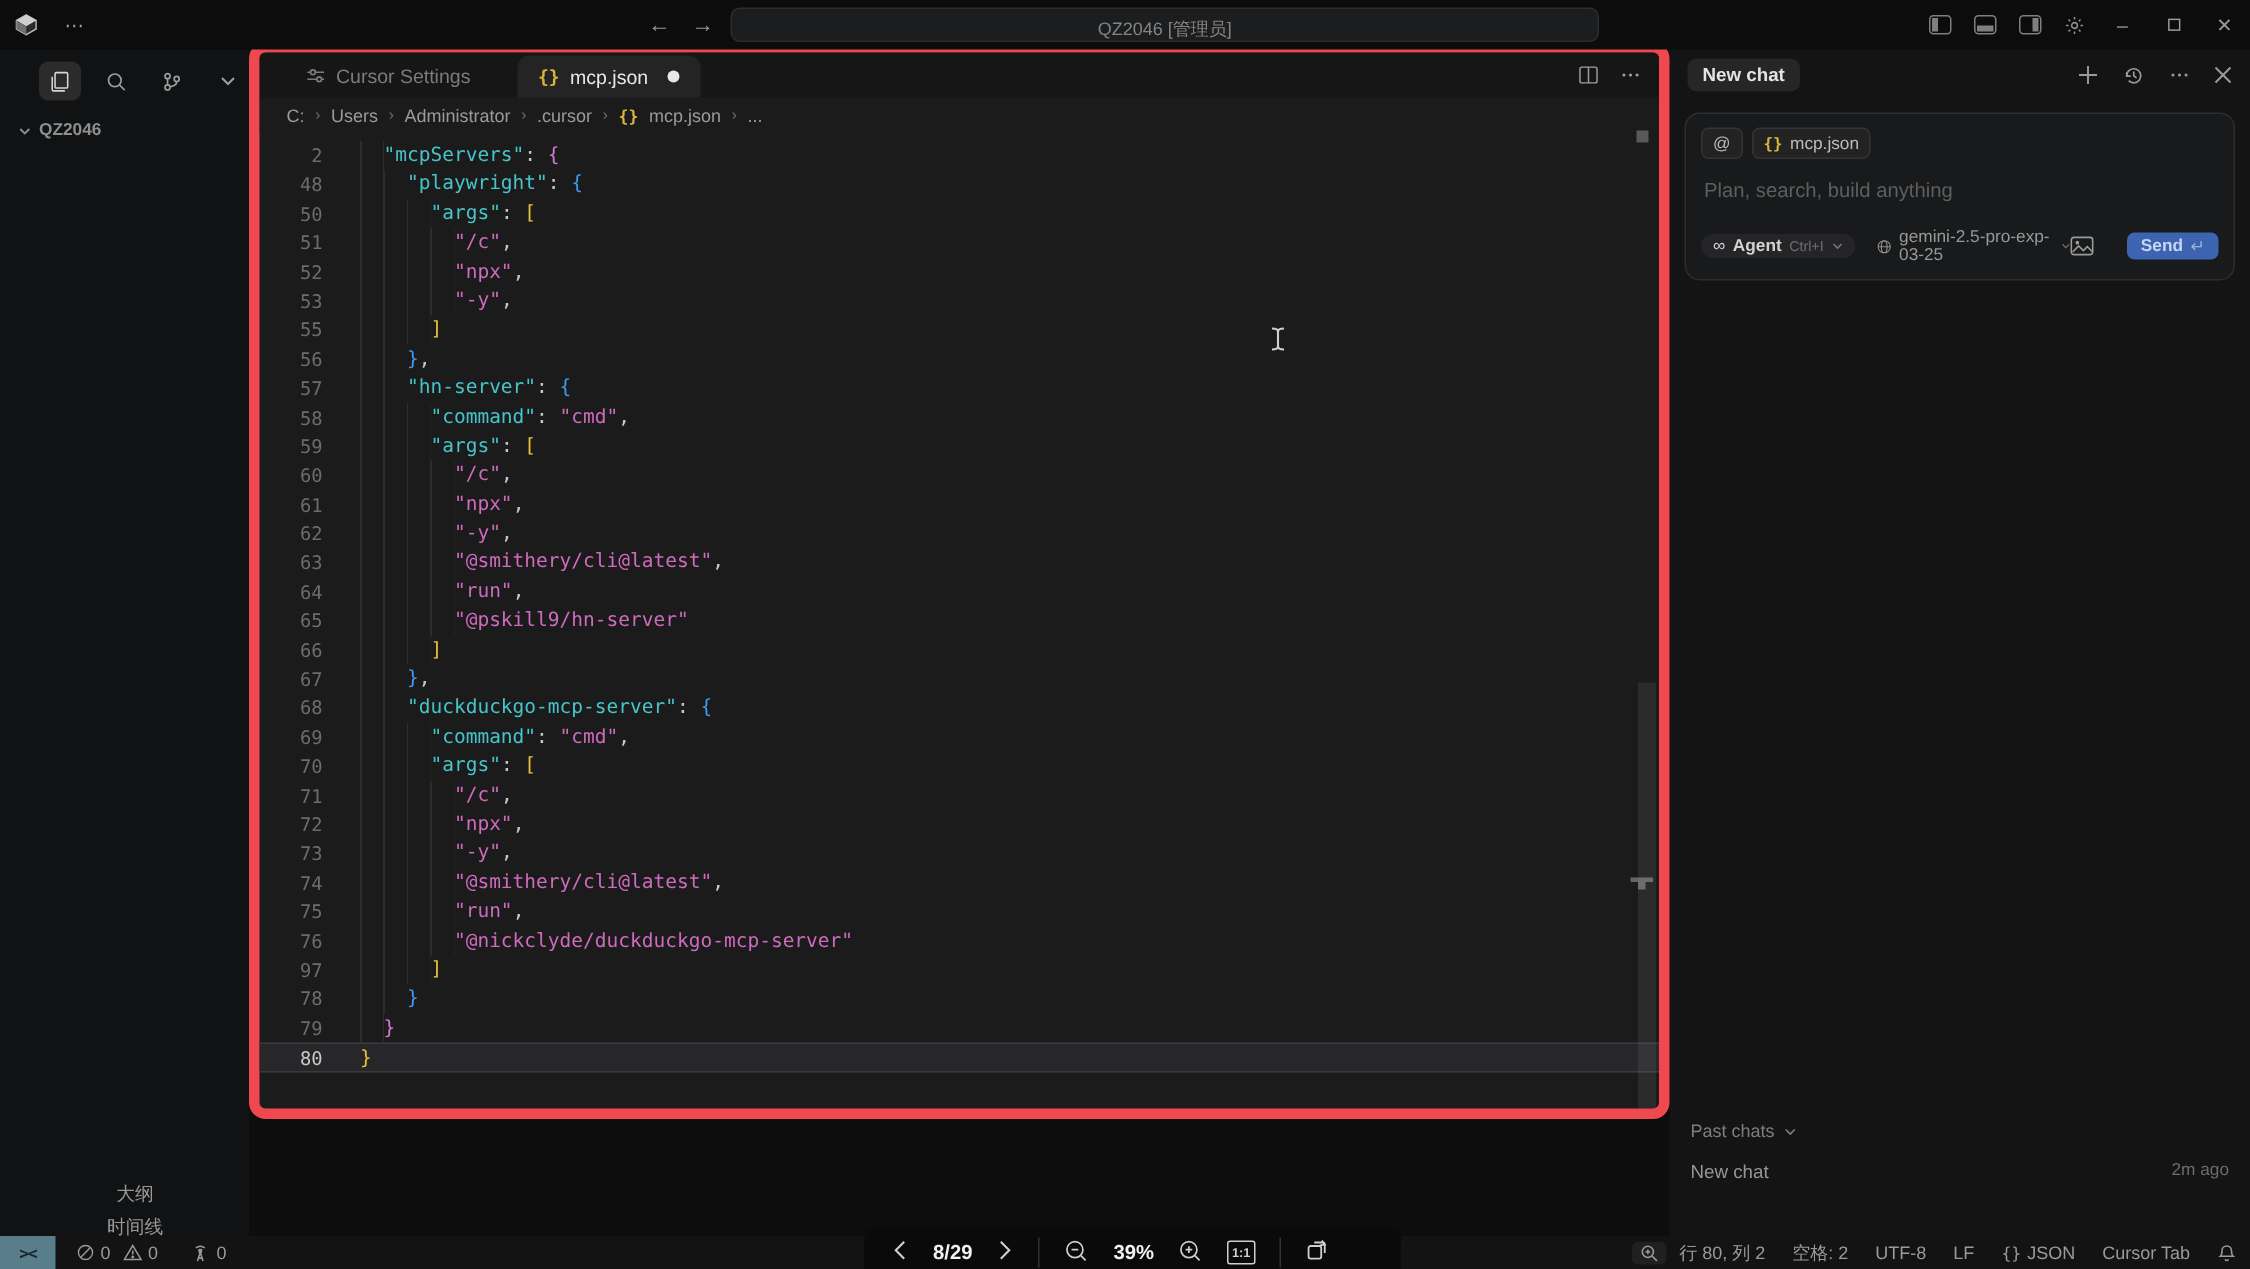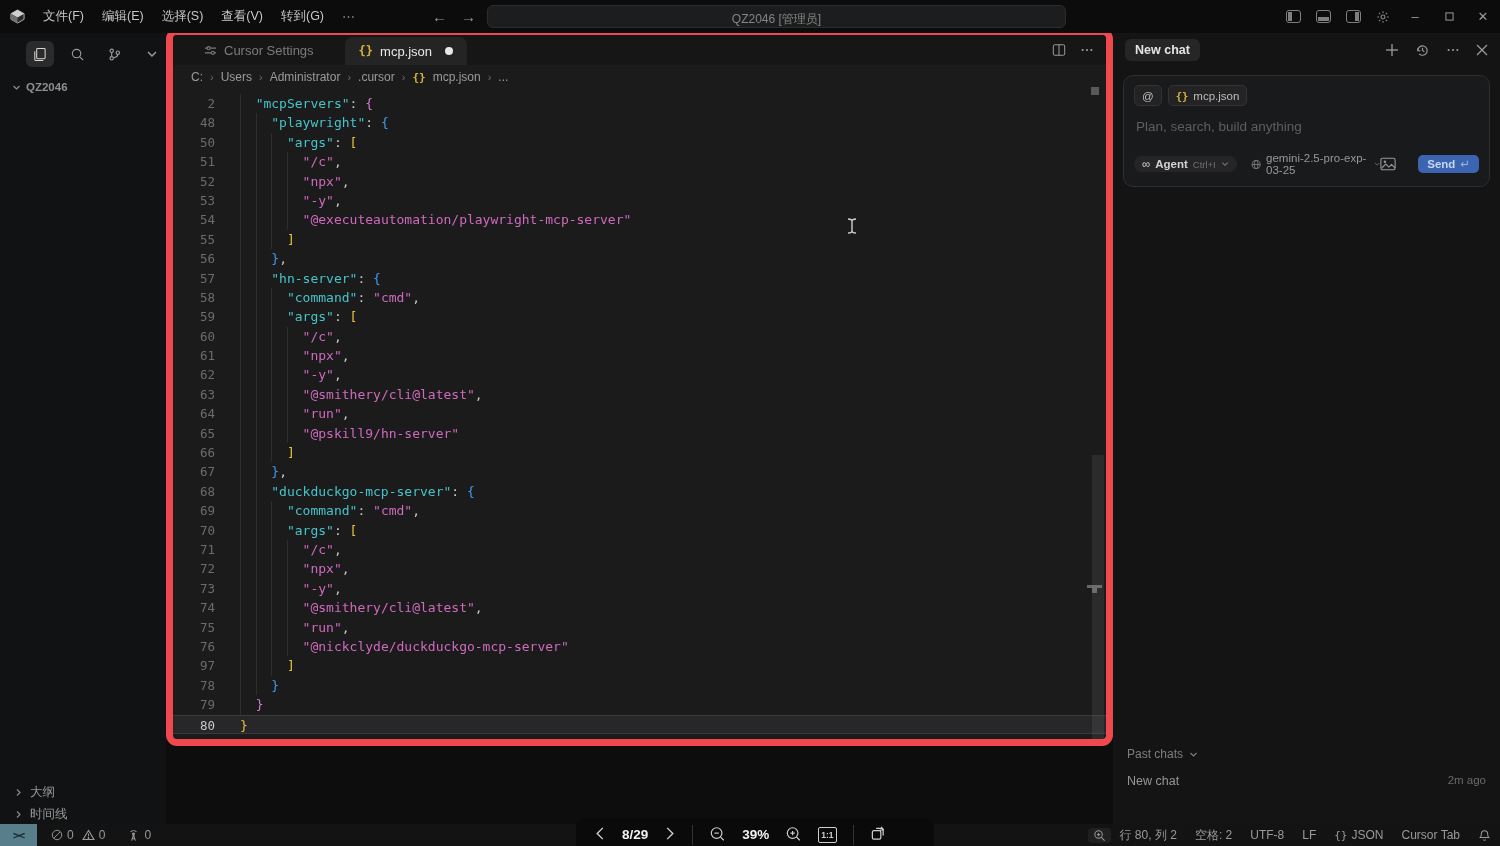--- a/index.html
+++ b/index.html
@@ -33,21 +33,21 @@
 
   
   .sidebar { position:absolute; left:0; top:33px; width:166px; bottom:22px; background:#111213; }
   .activity-row { display:flex; align-items:center; gap:10px; padding:8px 0 0 26px; }
   .act { width:28px; height:26px; display:flex; align-items:center; justify-content:center;
     color:#9d9d9d; border-radius:6px; }
   .act.active { background:#2b2b2c; color:#d6d6d6; }
   .proj-row { display:flex; align-items:center; gap:5px; padding:14px 0 0 12px;
     color:#8f8f8f; font-size:11.5px; font-weight:bold; }
   .side-bottom-row { position:absolute; left:0; right:0; height:22px; display:flex; align-items:center;
-    gap:7px; padding-left:14px; color:#989898; font-size:12.5px; }
+    gap:7px; padding-left:14px; color:#989898; font-size:12.5px;flex-direction:column; }
   .chev { color:#8a8a8a; font-size:10px; }
 
   
   .red-frame { position:absolute; left:166px; top:28px; width:947px; height:718px;
     border:7px solid #f0484f; border-radius:11px; background:#1b1b1c; overflow:hidden; z-index:4; }
   .tabbar { height:30px; background:#161617; display:flex; align-items:stretch; position:relative; }
   .tab { display:flex; align-items:center; gap:7px; padding:0 14px; font-size:13px; cursor:default;margin-left:17px; }
   .tab.inactive { color:#7c7c7c; }
   .tab.active { background:#242425; color:#e9e9e9; border-radius:8px 8px 0 0; margin-top:2px; }
   .mod-dot { width:8px; height:8px; border-radius:50%; background:#e8e8e8; margin-left:6px; }
@@ -131,27 +131,20 @@
 <body>
 
 <div class="titlebar">
   <div class="logo">
     <svg width="15" height="15" viewBox="0 0 16 16">
         <path d="M8 1 L15 5 L15 11 L8 15 L1 11 L1 5 Z" fill="#2a2a2a" stroke="#b9b9b9" stroke-width="1"></path>
         <path d="M8 1 L15 5 L8 9 L1 5 Z" fill="#cfcfcf"></path>
         <path d="M8 9 L8 15 L1 11 L1 5 Z" fill="#6f6f6f"></path>
       </svg>
   </div>
-  <div class="menubar" id="menubar">
-      <div class="menu-item">文件(F)</div>
-      <div class="menu-item">编辑(E)</div>
-      <div class="menu-item">选择(S)</div>
-      <div class="menu-item">查看(V)</div>
-      <div class="menu-item">转到(G)</div>
-    </div>
   <div class="menu-more">⋯</div>
   <div class="nav-arrows">
     <span>←</span>
     <span>→</span>
   </div>
   <div class="cmd-center">
     <svg width="11" height="11" viewBox="0 0 12 12">
         <circle cx="5" cy="5" r="3.6" fill="none" stroke="#848484" stroke-width="1.2"></circle>
         <line x1="8" y1="8" x2="11" y2="11" stroke="#848484" stroke-width="1.2"></line>
       </svg>
@@ -282,21 +275,20 @@
     </div>
 
   <div class="codearea">
     <div id="code-lines">
         <div class="cl"><span class="ln">2</span><span class="ct"><span class="ws" style="width: 2ch;"></span><span class="k">"mcpServers"</span><span class="p">: </span><span class="b2">{</span></span></div>
         <div class="cl"><span class="ln">48</span><span class="ct"><span class="ws" style="width: 4ch;"></span><span class="k">"playwright"</span><span class="p">: </span><span class="b3">{</span></span></div>
         <div class="cl"><span class="ln">50</span><span class="ct"><span class="ws" style="width: 6ch;"></span><span class="k">"args"</span><span class="p">: </span><span class="b1">[</span></span></div>
         <div class="cl"><span class="ln">51</span><span class="ct"><span class="ws" style="width: 8ch;"></span><span class="s">"/c"</span><span class="p">,</span></span></div>
         <div class="cl"><span class="ln">52</span><span class="ct"><span class="ws" style="width: 8ch;"></span><span class="s">"npx"</span><span class="p">,</span></span></div>
         <div class="cl"><span class="ln">53</span><span class="ct"><span class="ws" style="width: 8ch;"></span><span class="s">"-y"</span><span class="p">,</span></span></div>
-        <div class="cl"><span class="ln">54</span><span class="ct"><span class="ws" style="width: 8ch;"></span><span class="s">"@executeautomation/playwright-mcp-server"</span></span></div>
         <div class="cl"><span class="ln">55</span><span class="ct"><span class="ws" style="width: 6ch;"></span><span class="b1">]</span></span></div>
         <div class="cl"><span class="ln">56</span><span class="ct"><span class="ws" style="width: 4ch;"></span><span class="b3">}</span><span class="p">,</span></span></div>
         <div class="cl"><span class="ln">57</span><span class="ct"><span class="ws" style="width: 4ch;"></span><span class="k">"hn-server"</span><span class="p">: </span><span class="b3">{</span></span></div>
         <div class="cl"><span class="ln">58</span><span class="ct"><span class="ws" style="width: 6ch;"></span><span class="k">"command"</span><span class="p">: </span><span class="s">"cmd"</span><span class="p">,</span></span></div>
         <div class="cl"><span class="ln">59</span><span class="ct"><span class="ws" style="width: 6ch;"></span><span class="k">"args"</span><span class="p">: </span><span class="b1">[</span></span></div>
         <div class="cl"><span class="ln">60</span><span class="ct"><span class="ws" style="width: 8ch;"></span><span class="s">"/c"</span><span class="p">,</span></span></div>
         <div class="cl"><span class="ln">61</span><span class="ct"><span class="ws" style="width: 8ch;"></span><span class="s">"npx"</span><span class="p">,</span></span></div>
         <div class="cl"><span class="ln">62</span><span class="ct"><span class="ws" style="width: 8ch;"></span><span class="s">"-y"</span><span class="p">,</span></span></div>
         <div class="cl"><span class="ln">63</span><span class="ct"><span class="ws" style="width: 8ch;"></span><span class="s">"@smithery/cli@latest"</span><span class="p">,</span></span></div>
         <div class="cl"><span class="ln">64</span><span class="ct"><span class="ws" style="width: 8ch;"></span><span class="s">"run"</span><span class="p">,</span></span></div>

